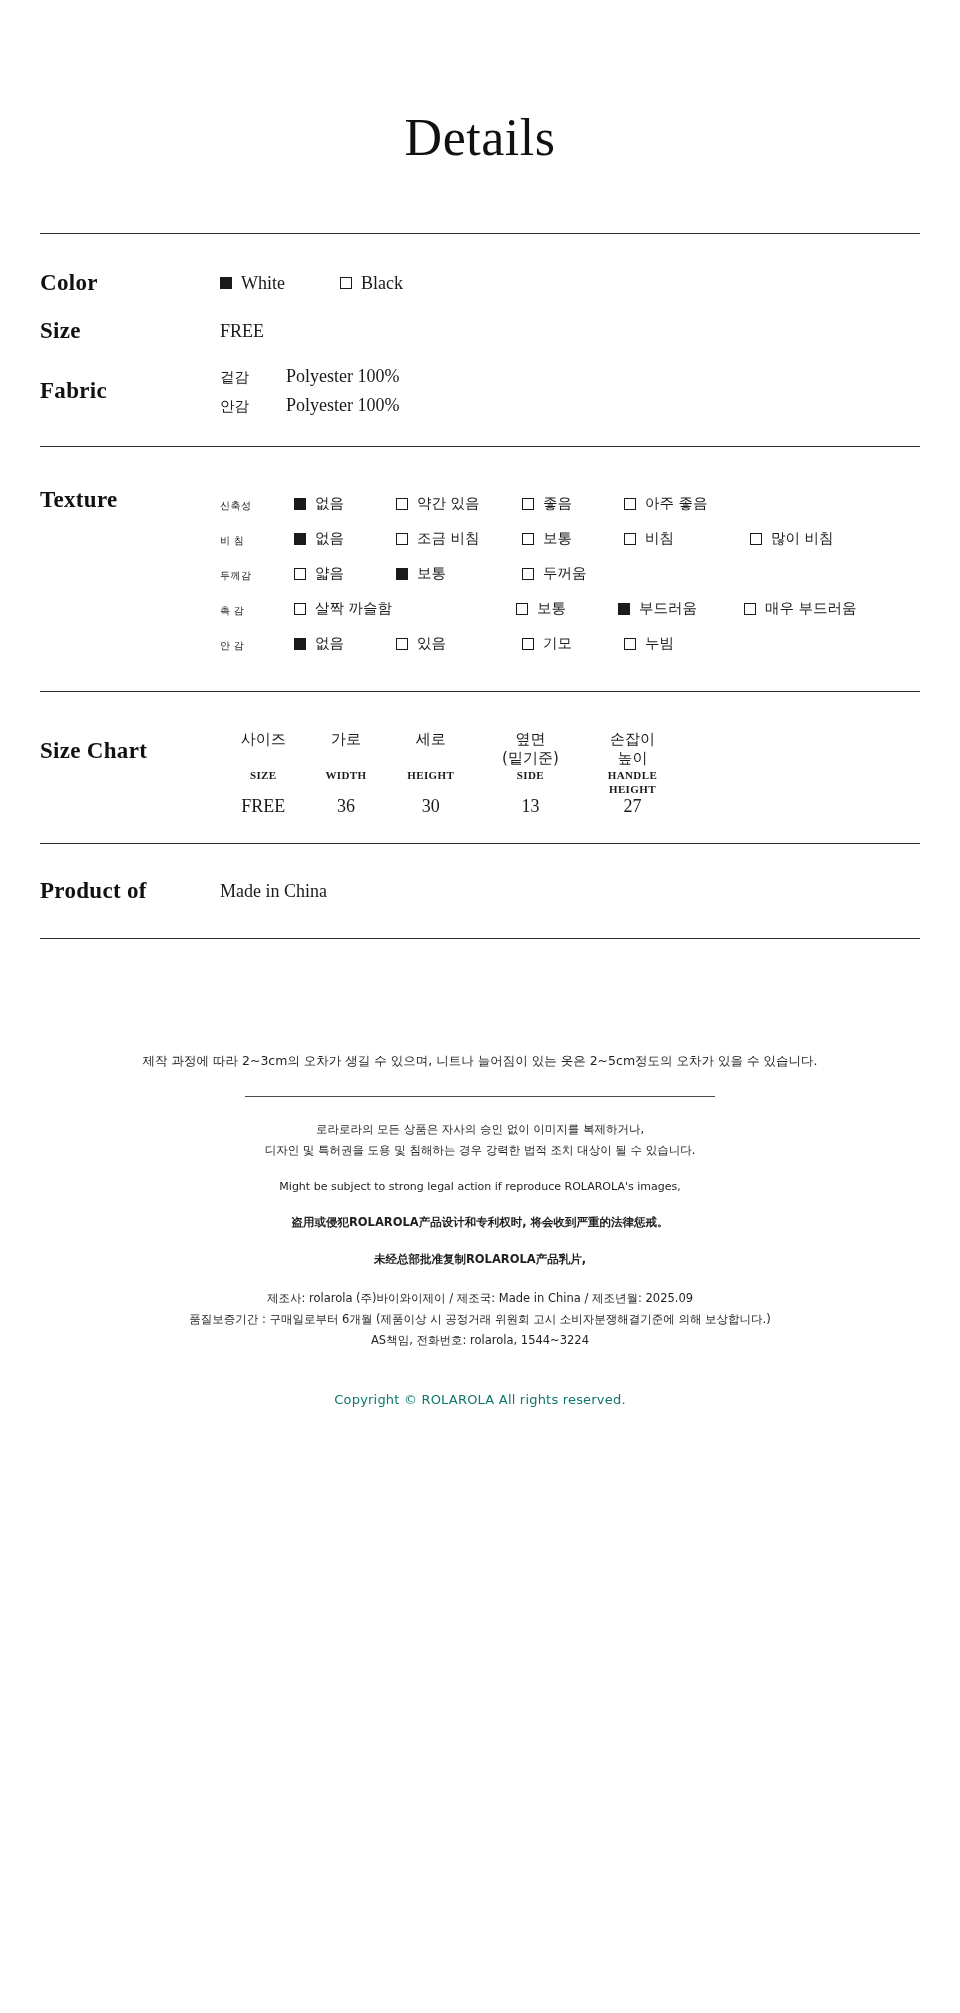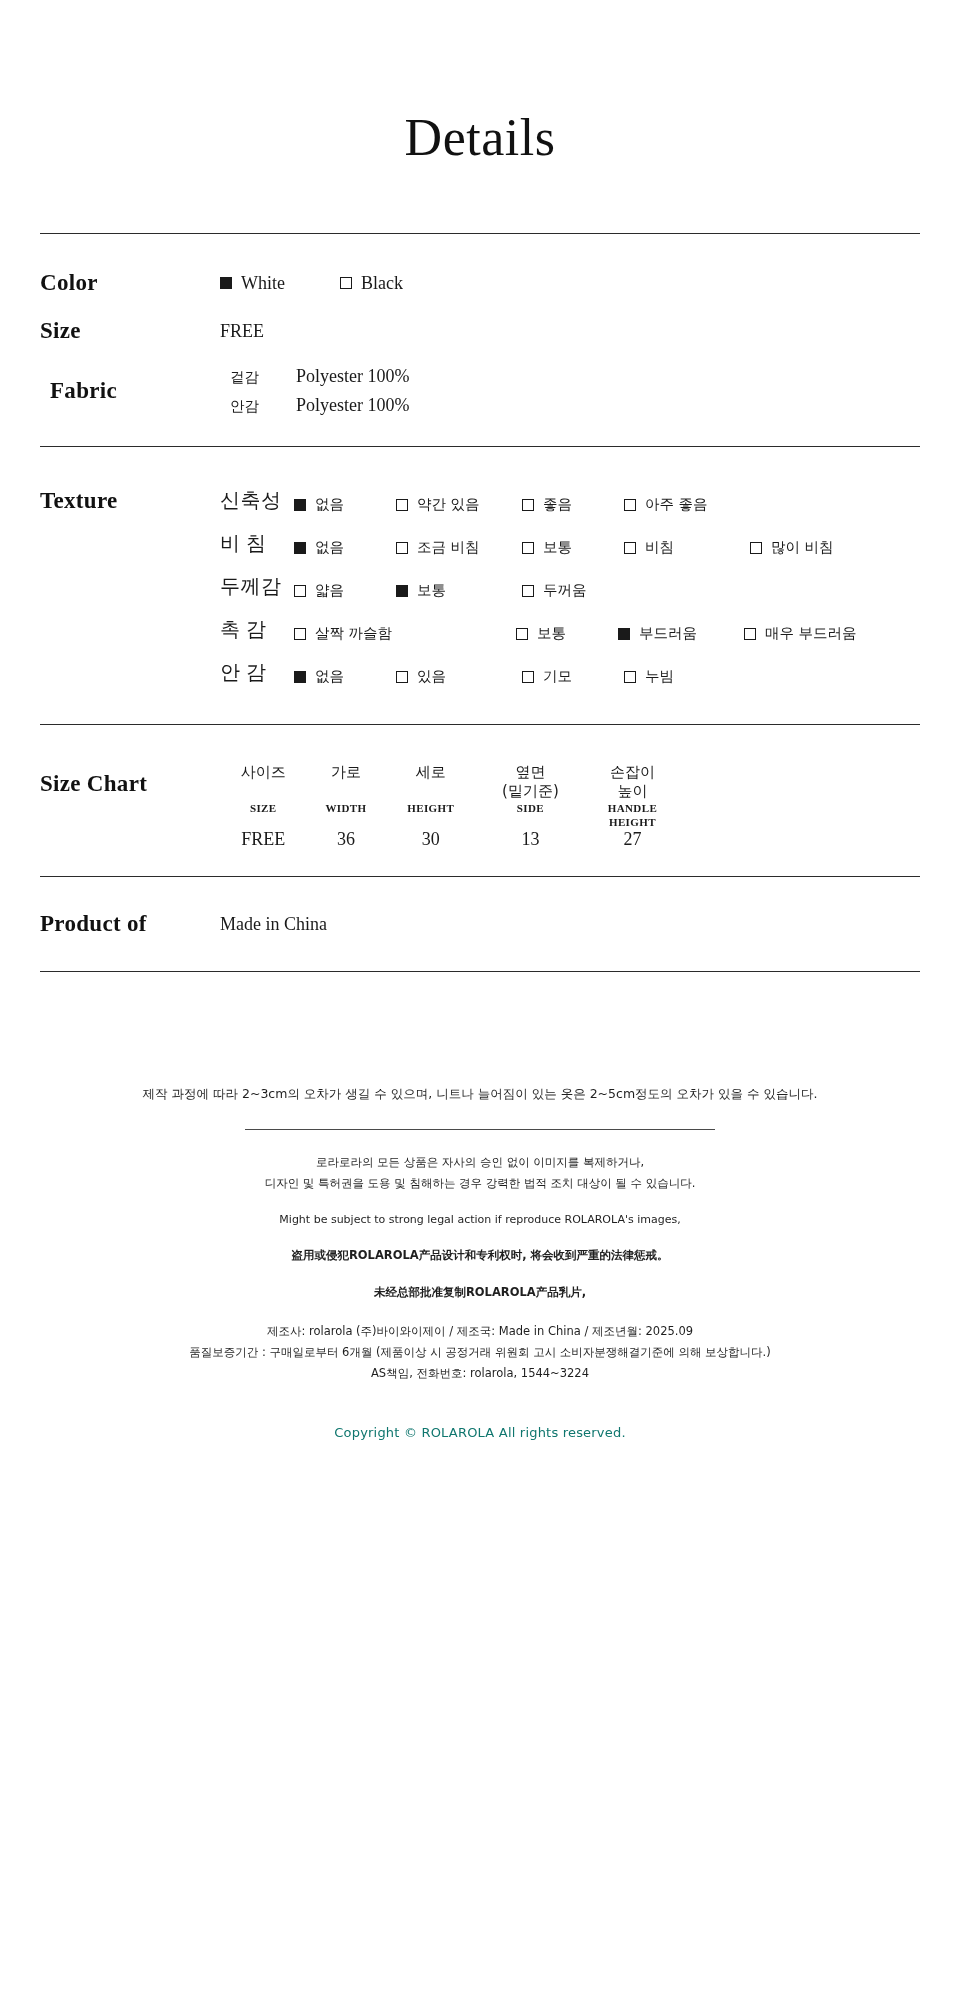--- a/index.html
+++ b/index.html
@@ -59,21 +59,21 @@
   }
   .value-col {
     flex: 1 1 auto;
   }
 
   
   .block-a {
     padding: 36px 0 30px 0;
   }
   .block-a .row { margin-bottom: 20px; }
-  .block-a .row:last-child { margin-bottom: 0; margin-left: 10px; }
+  .block-a .row:last-child { margin-bottom: 0; }
 
   .opt {
     display: inline-flex;
     align-items: center;
     font-family: "Liberation Serif", serif;
     font-size: 18px;
     color: #1a1a1a;
   }
   .box {
     display: inline-block;
@@ -122,22 +122,22 @@
     margin-bottom: 16px;
   }
   .tex-row:last-child { margin-bottom: 0; }
   .tex-label {
     width: 180px;
     flex: 0 0 180px;
   }
   .tex-name {
     width: 74px;
     flex: 0 0 74px;
-    font-family: Liberation Serif, serif;
-    font-size: 20px;
+    font-family: Liberation Sans, sans-serif;
+    font-size: 10px;
     letter-spacing: 0.5px;
   }
   .tex-opts {
     display: flex;
     align-items: center;
   }
   .tex-opt {
     display: inline-flex;
     align-items: center;
     font-family: "DejaVu Sans", "Liberation Sans", sans-serif;

